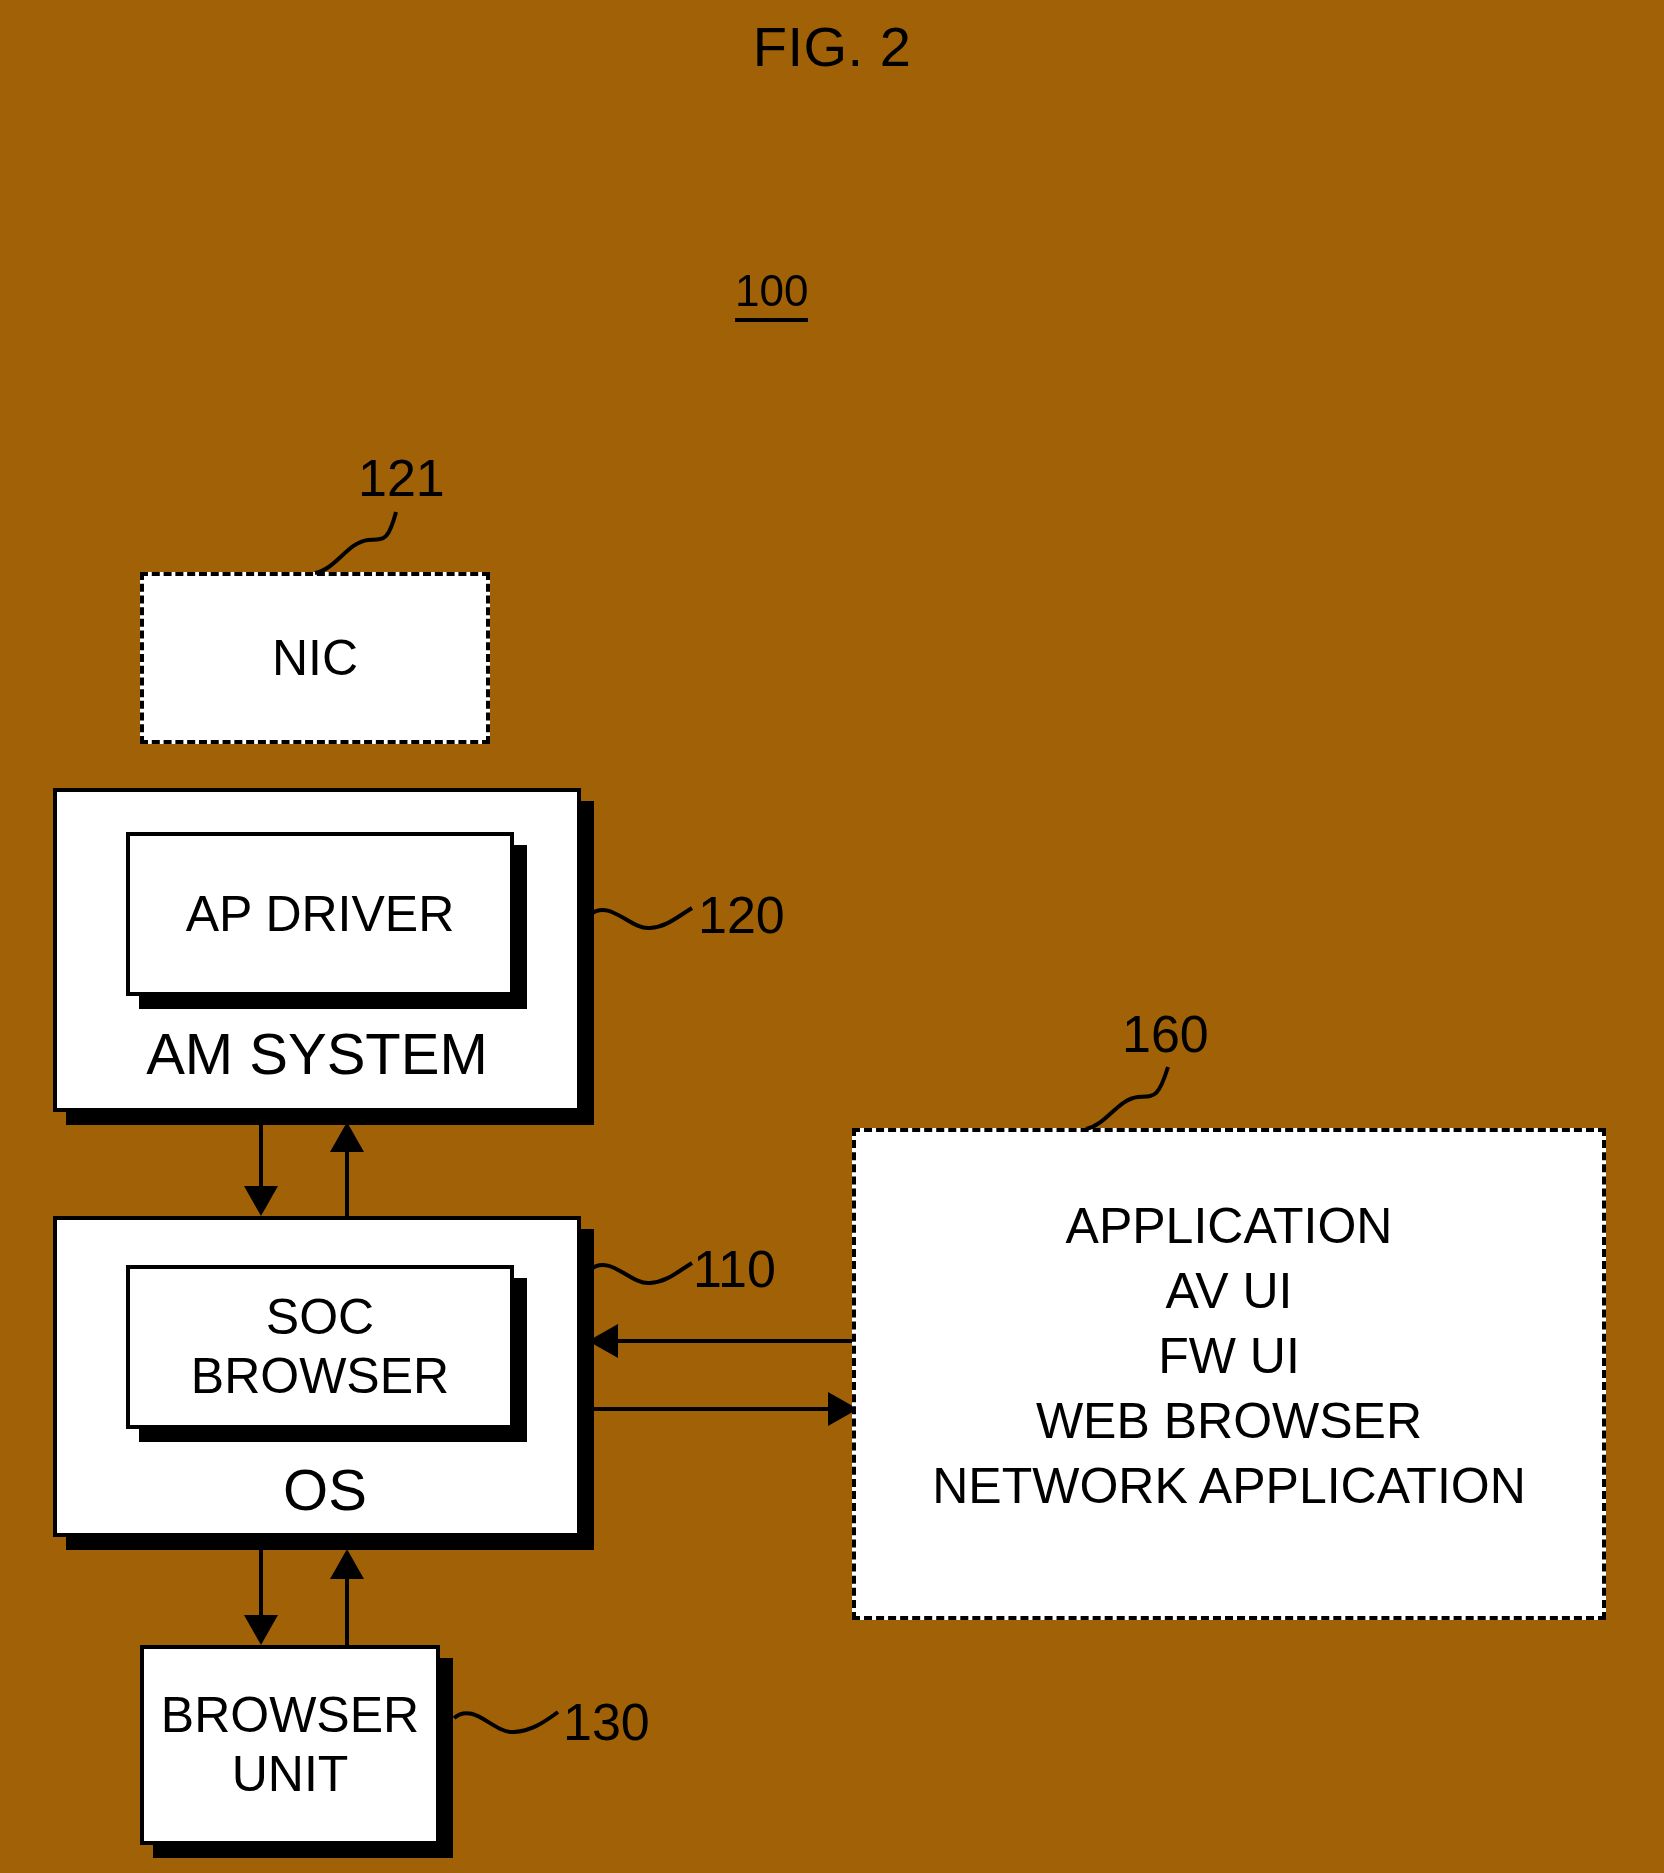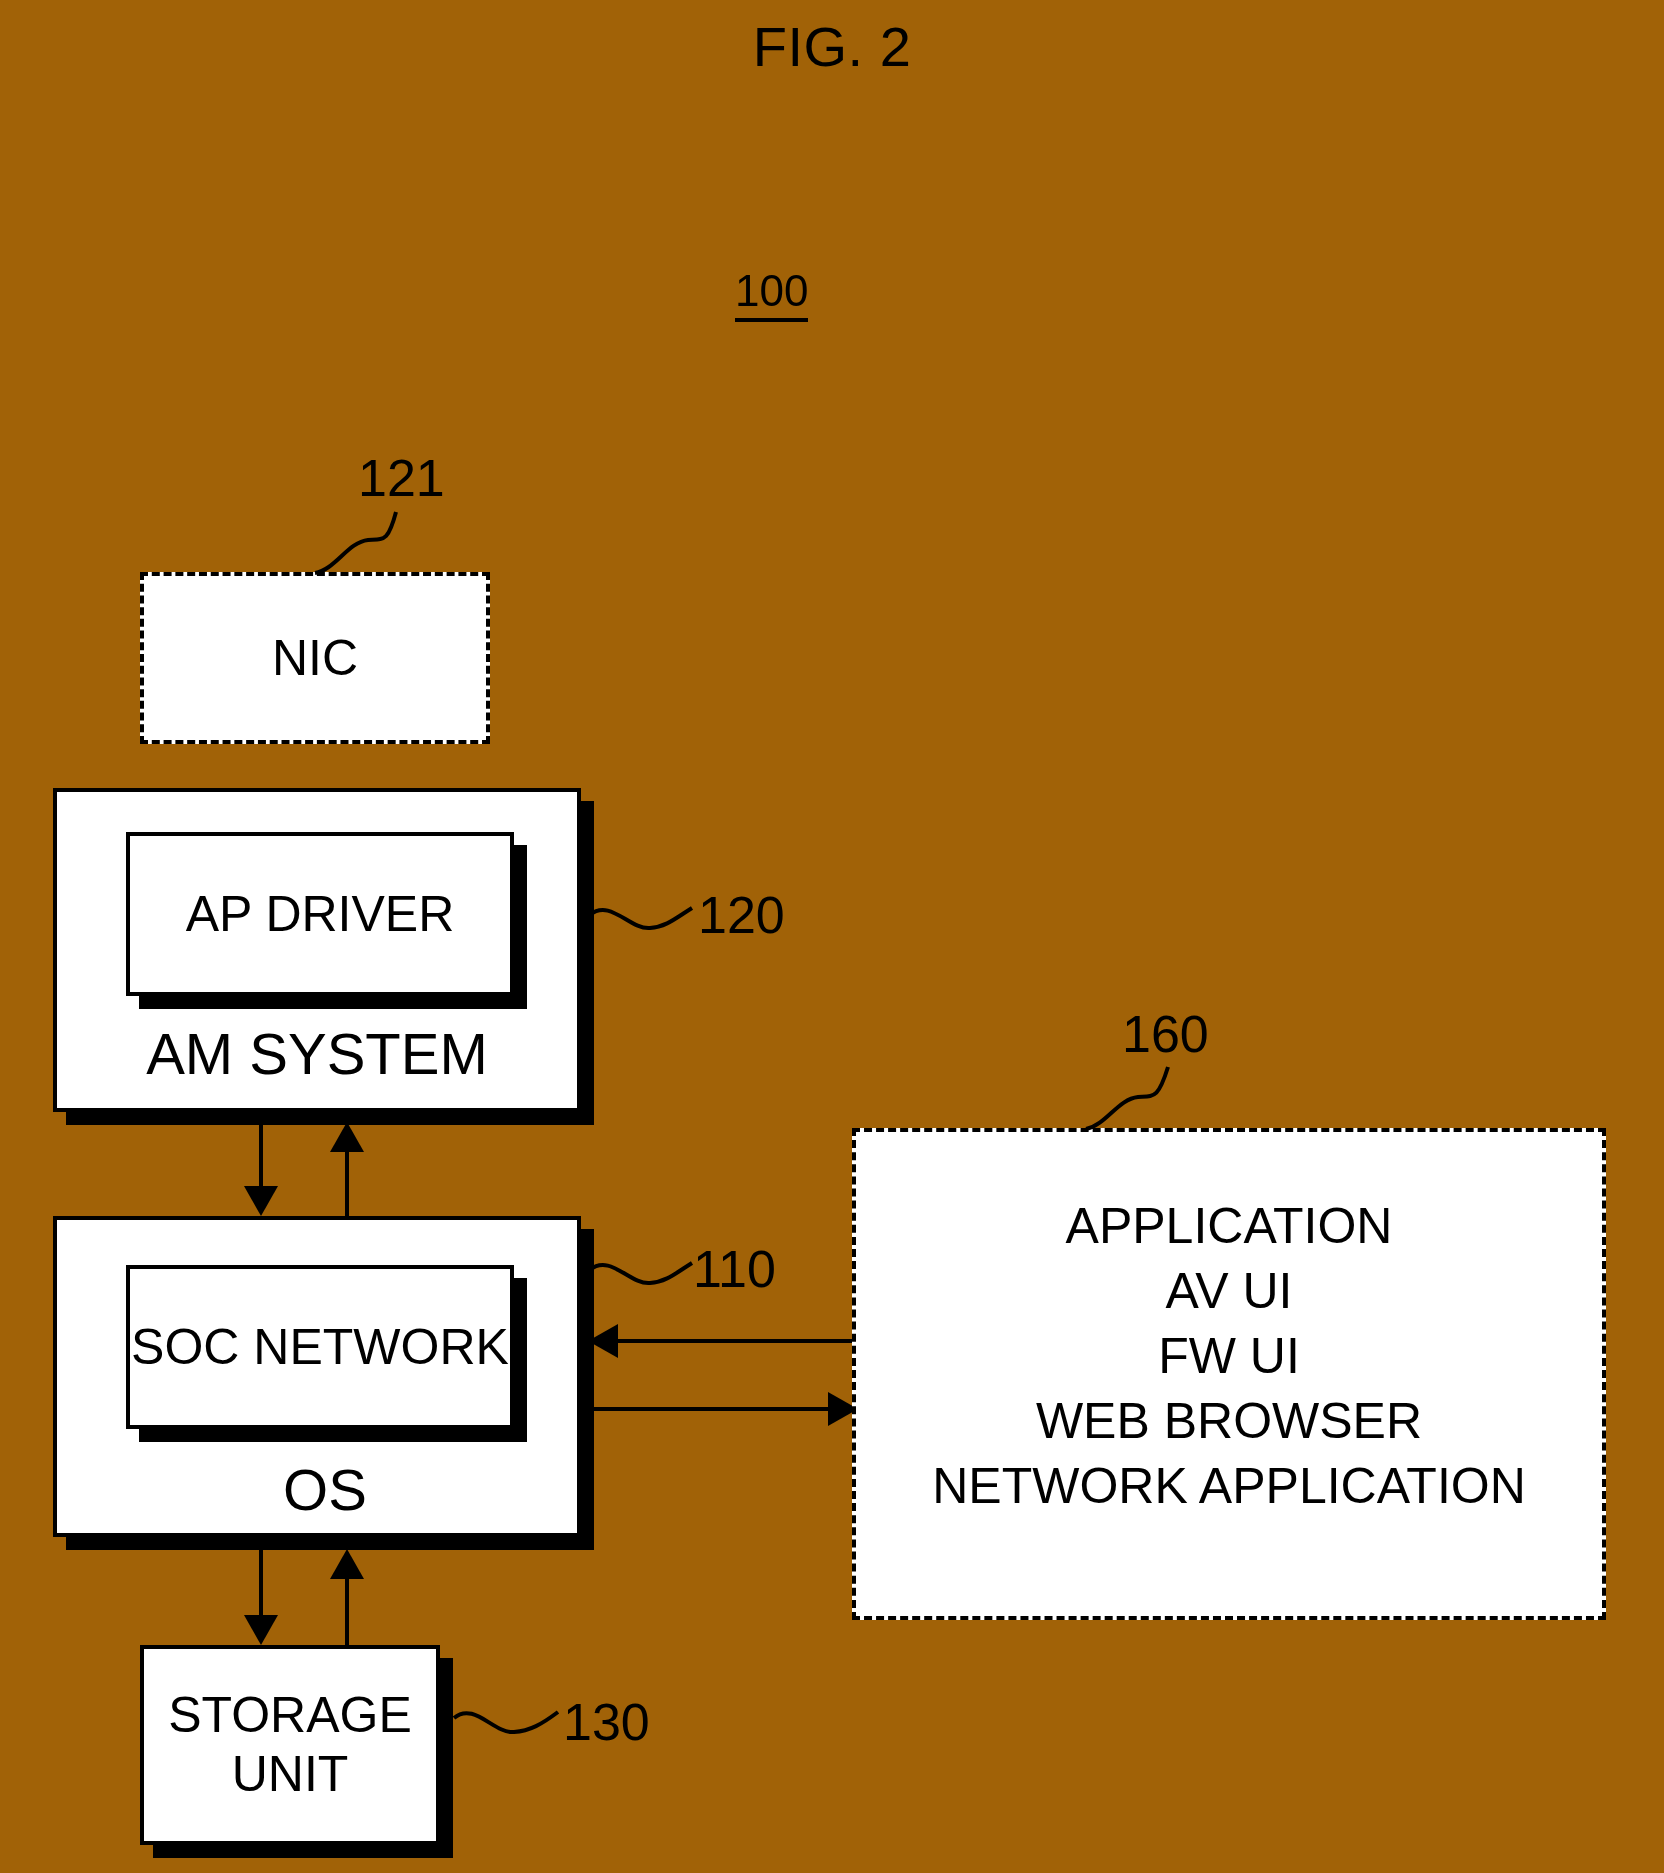--- a/index.html
+++ b/index.html
@@ -170,40 +170,40 @@
   <div class="arrow-down" style="left:244px; top:1186px;"></div>
 
   <div class="vline" style="left:345px; top:1150px; height:66px;"></div>
   <div class="arrow-up" style="left:330px; top:1122px;"></div>
 
   <div class="shadow" style="left:66px; top:1229px; width:528px; height:321px;"></div>
   <div class="box" style="left:53px; top:1216px; width:528px; height:321px;">
 
     <div class="shadow" style="left:82px; top:58px; width:388px; height:164px;"></div>
     <div class="box" style="left:69px; top:45px; width:388px; height:164px;">
-      <div class="center-label">SOC NETWORK</div>
+      <div class="center-label">SOC BROWSER</div>
     </div>
     <div class="box-label" style="left:0; top:238px;padding-left:8px;">OS</div>
   </div>
 
   <svg class="leader" style="left:588px; top:1245px; width:110px; height:55px;" viewBox="0 0 110 55">
     <path d="M 2 25 C 22 8, 42 40, 62 38 C 78 37, 88 28, 104 18" fill="none" stroke="#000" stroke-width="4"></path>
   </svg>
   <div class="ref-num" style="left:693px; top:1243px;">110</div>
 
   <div class="vline" style="left:259px; top:1550px; height:66px;"></div>
   <div class="arrow-down" style="left:244px; top:1615px;"></div>
 
   <div class="vline" style="left:345px; top:1578px; height:68px;"></div>
   <div class="arrow-up" style="left:330px; top:1549px;"></div>
 
   <div class="shadow" style="left:153px; top:1658px; width:300px; height:200px;"></div>
   <div class="box" style="left:140px; top:1645px; width:300px; height:200px;">
     <div class="center-label">
-      <span>STORAGE</span><br>
+      <span>BROWSER</span><br>
       <span>UNIT</span>
     </div>
   </div>
 
   <svg class="leader" style="left:452px; top:1698px; width:110px; height:55px;" viewBox="0 0 110 55">
     <path d="M 2 20 C 22 3, 42 36, 62 34 C 78 33, 90 26, 106 14" fill="none" stroke="#000" stroke-width="4"></path>
   </svg>
   <div class="ref-num" style="left:563px; top:1696px;">130</div>
 
   <div class="hline" style="left:616px; top:1339px; width:240px;"></div>

